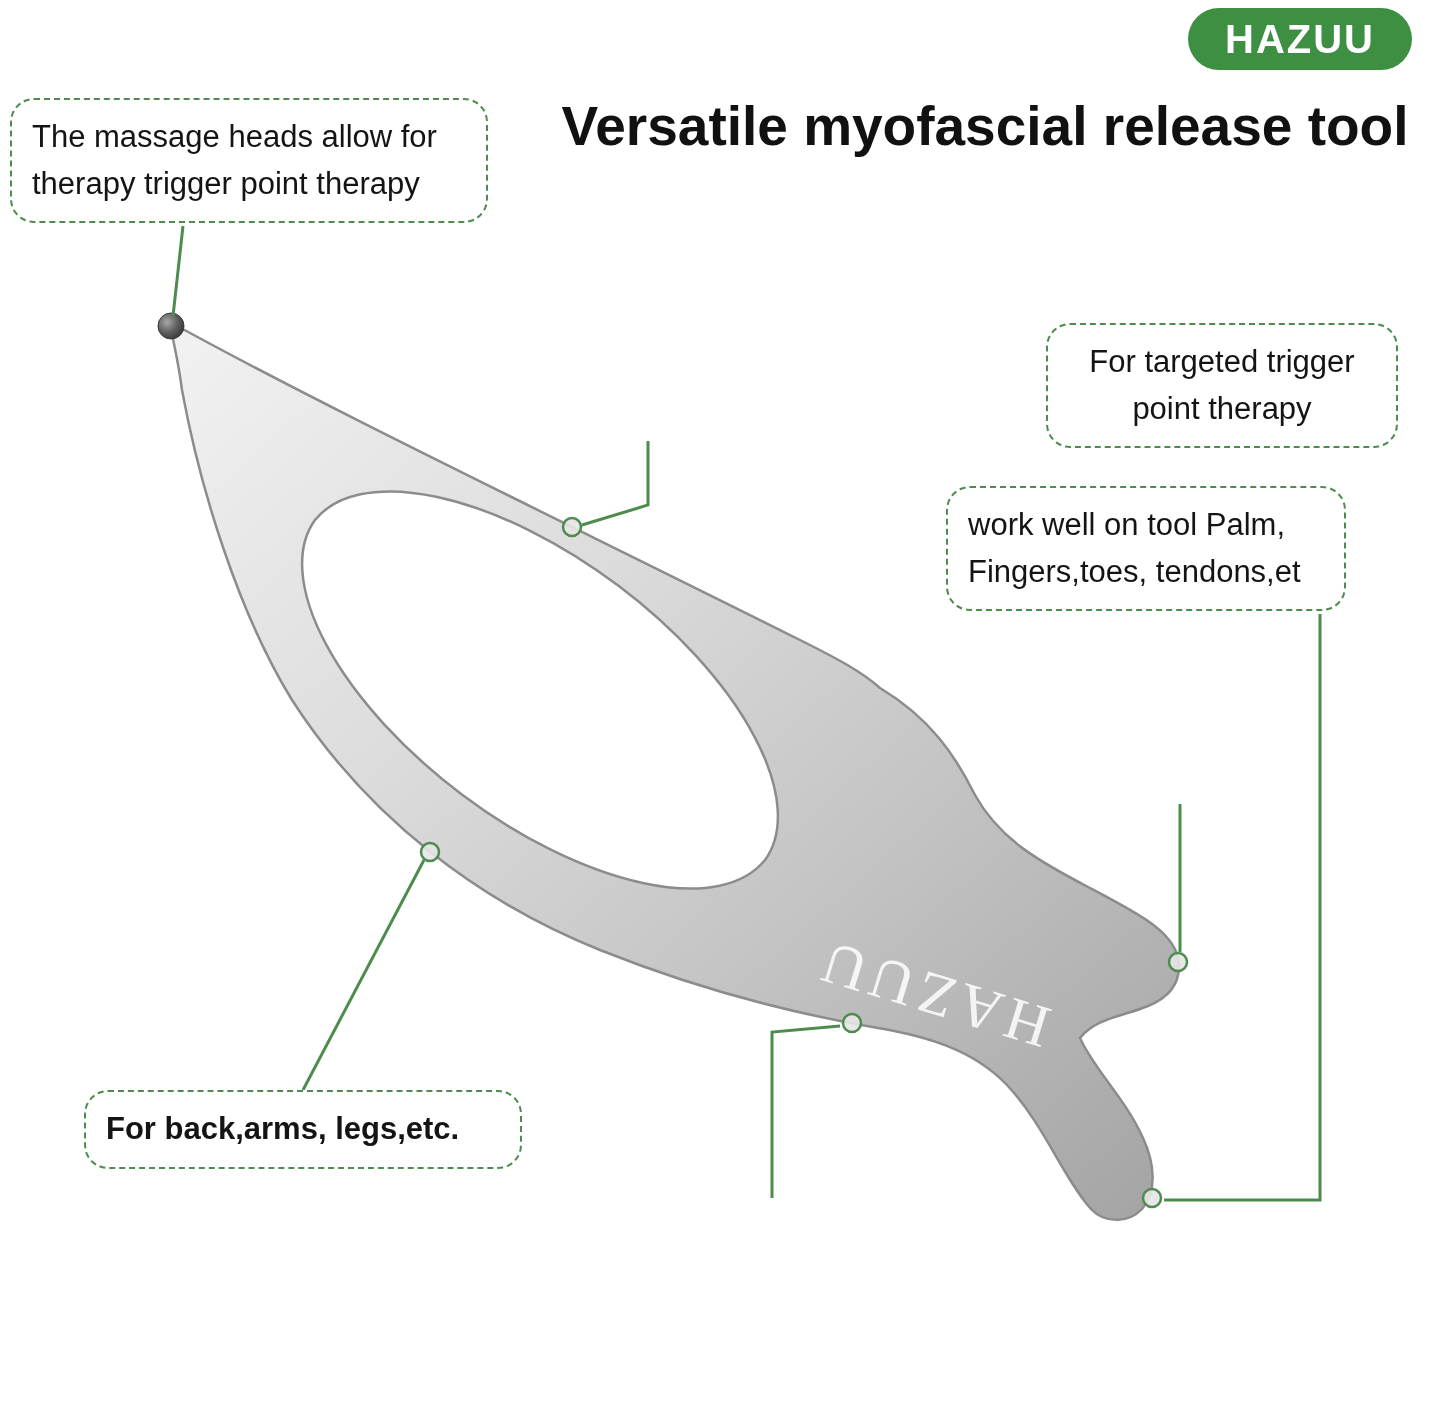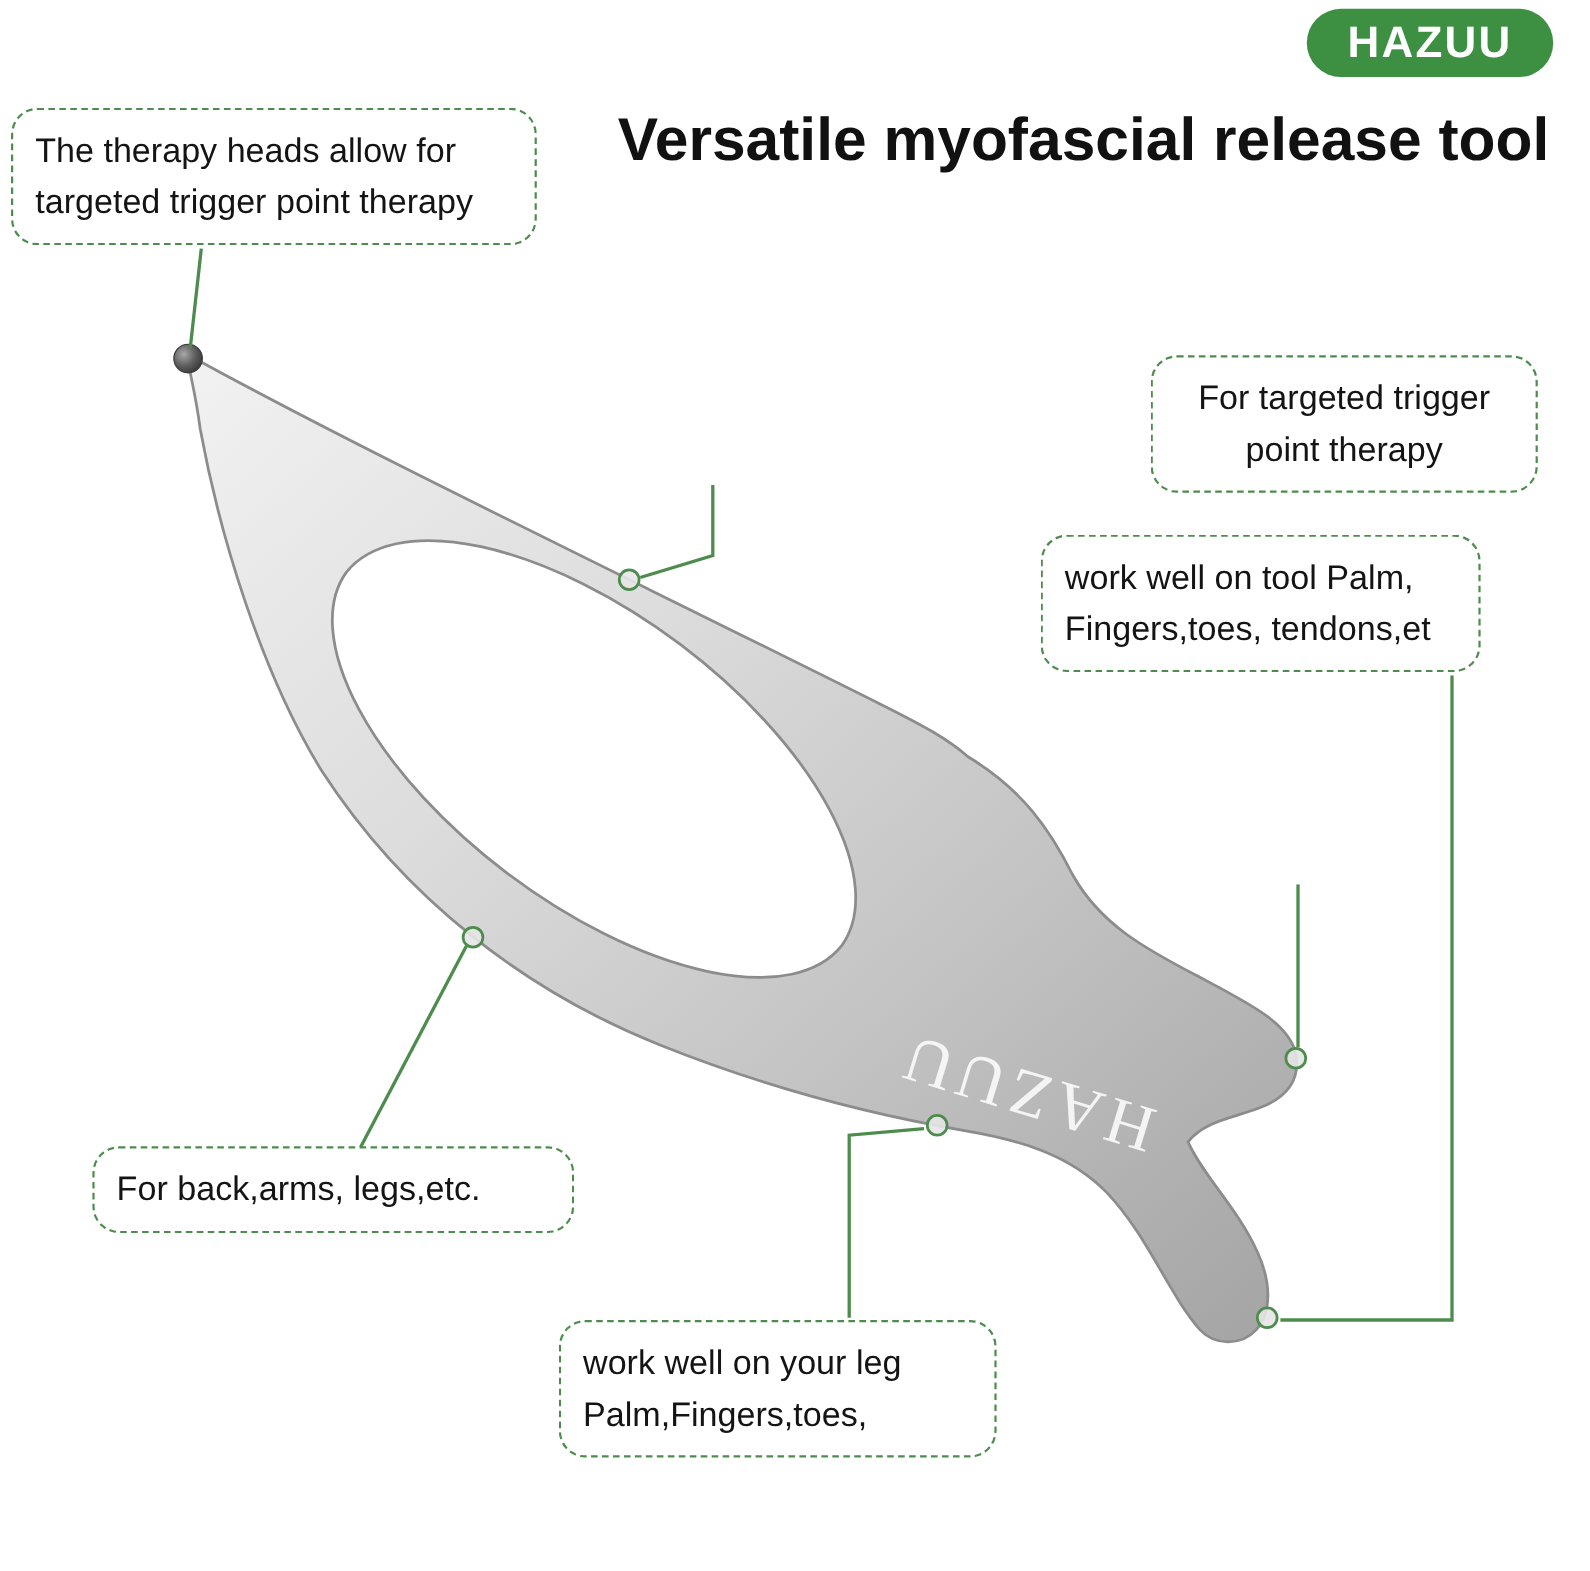--- a/index.html
+++ b/index.html
@@ -51,21 +51,21 @@
     color:#141414;
     background:#ffffff;
     z-index:2;
     box-sizing:border-box;
   }
   .c-massage   { left:10px;   top:98px;   width:478px; }
   .c-suitable  { left:376px;  top:266px;  width:528px; }
   .c-trigger   { left:1046px; top:323px;  width:352px;text-align:center; }
   .c-palm      { left:946px;  top:486px;  width:400px; }
   .c-arms      { left:888px;  top:676px;  width:378px; }
-  .c-back      { left:84px;   top:1042px; width:438px; }
+  .c-back      { left:84px;   top:1090px; width:438px;font-weight:bold; }
   .c-leg       { left:508px;  top:1200px; width:398px; }
 </style>
 </head>
 <body>
 
 <div class="canvas">
 
   <svg class="svg-layer" viewBox="0 0 1445 1428">
     <defs>
       <linearGradient id="metal" x1="0" y1="0" x2="1" y2="1">
@@ -126,34 +126,31 @@
     </g>
   </svg>
 
   <div class="brand-badge">
     <span>HAZUU</span>
   </div>
 
   <div class="page-title">Versatile myofascial release tool</div>
 
   <div class="callout c-massage">
-    <span>The therapy heads allow for targeted trigger point therapy</span>
+    <span>The massage heads allow for therapy trigger point therapy</span>
   </div>
 
 
   <div class="callout c-trigger">
     <span>For targeted trigger point therapy</span>
   </div>
 
   <div class="callout c-palm">
     <span>work well on tool Palm, Fingers,toes, tendons,et</span>
   </div>
 
 
   <div class="callout c-back">
     <span>For back,arms, legs,etc.</span>
   </div>
 
-  <div class="callout c-leg">
-    <span>work well on your leg Palm,Fingers,toes,</span>
-  </div>
 
 </div>
 
 </body></html>

